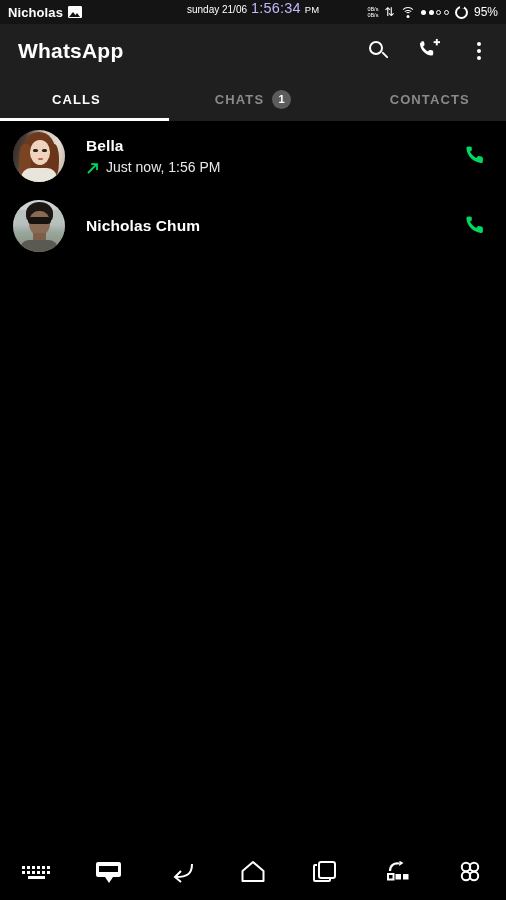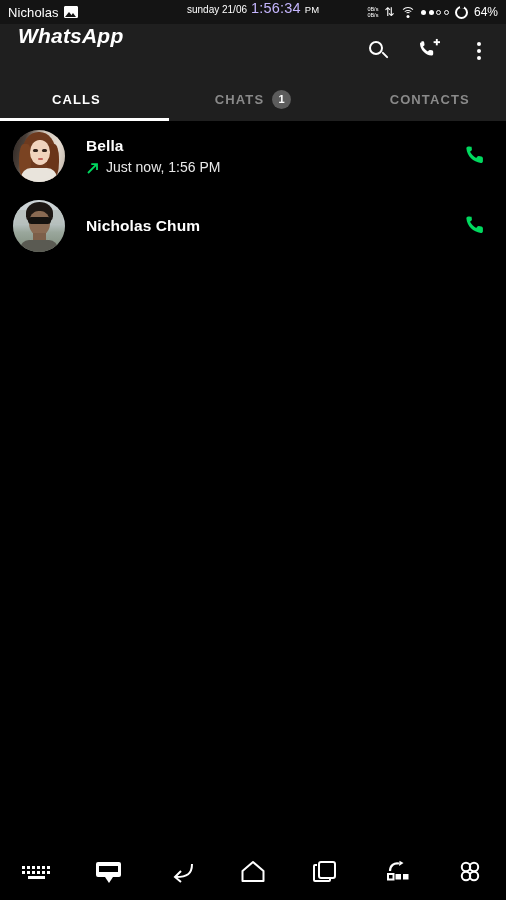--- a/index.html
+++ b/index.html
@@ -11,21 +11,21 @@
   }
   .phone { position:relative; width:506px; height:900px; background:#000; }
 
   
   .statusbar{
     height:24px; background:#141414; color:#fff;
     display:flex; align-items:center; position:relative;
     padding:0 8px; font-size:12.5px;
   }
   .sb-left{ display:flex; align-items:center; gap:5px; }
-  .sb-user{ font-size:13px; letter-spacing:.1px; }
+  .sb-user{ font-size:13px; letter-spacing:.1px;font-weight:bold; }
   .gallery-icon{ width:14px; height:12px; position:relative; display:inline-block; }
   .gallery-icon .frame{
     position:absolute; inset:0; border:1.5px solid #fff; border-radius:1px; background:#fff;
   }
   .gallery-icon .mount{
     position:absolute; left:1.5px; bottom:1.5px; width:0; height:0;
     border-left:4px solid transparent; border-right:4px solid transparent;
     border-bottom:5px solid #141414;
   }
   .gallery-icon .mount2{
@@ -73,21 +73,21 @@
   }
   .batt-ring::after{
     content:""; position:absolute; top:-2.6px; left:3px;
     width:4px; height:3px; background:#141414;
   }
   .batt-pct{ font-size:12px; color:#fff; }
 
   
   .toolbar{
     height:53px; background:#1f1f1f;
-    display:flex; padding:0 14px 0 18px;font-style:italic;
+    display:flex; align-items:center; padding:0 14px 0 18px;
   }
   .app-title{ color:#fff; font-size:21px; font-weight:bold; letter-spacing:.2px; }
   .tb-actions{ margin-left:auto; display:flex; align-items:center; gap:24px; }
   .tb-btn{ width:26px; height:26px; position:relative; cursor:pointer; }
 
   
   .ico-search .lens{
     position:absolute; left:3px; top:3px; width:14px; height:14px;
     border:2px solid #fff; border-radius:50%;
   }
@@ -209,21 +209,21 @@
           <span class="w3"></span>
           <span class="dot"></span>
       </span>
       <span class="sig-dots">
         <i class="on"></i>
           <i class="on"></i>
           <i class="off"></i>
           <i class="off"></i>
       </span>
       <span class="batt-ring"></span>
-      <span class="batt-pct">64%</span>
+      <span class="batt-pct">95%</span>
     </div>
   </div>
 
   <div class="toolbar">
     <div class="app-title">WhatsApp</div>
     <div class="tb-actions">
       <div class="tb-btn ico-search">
         <span class="lens"></span>
           <span class="hand"></span>
       </div>

